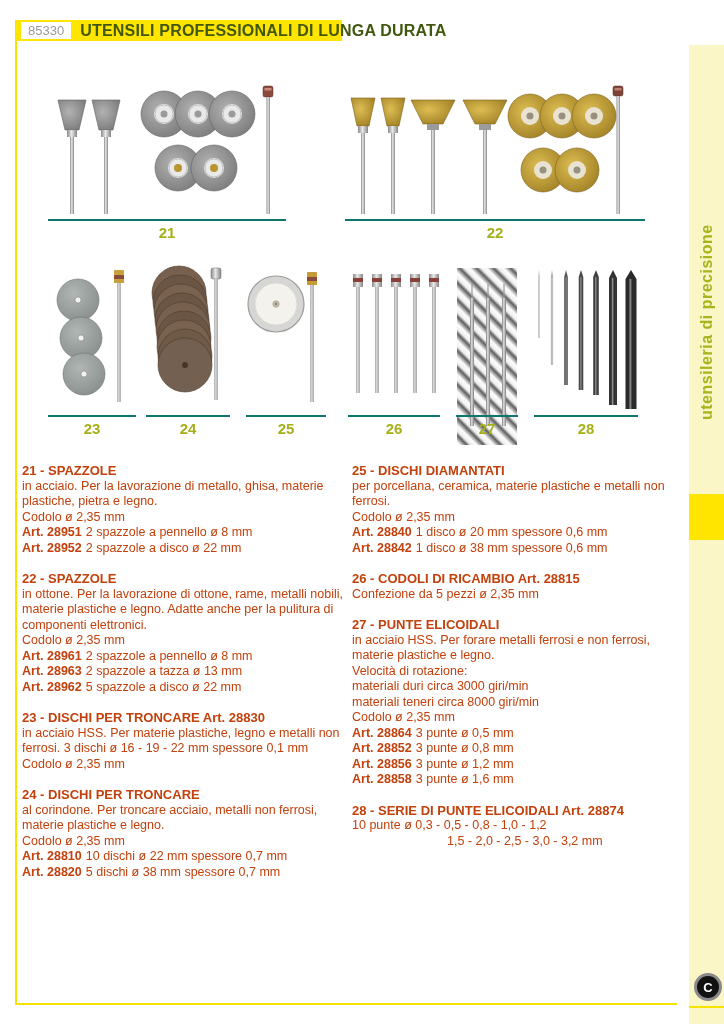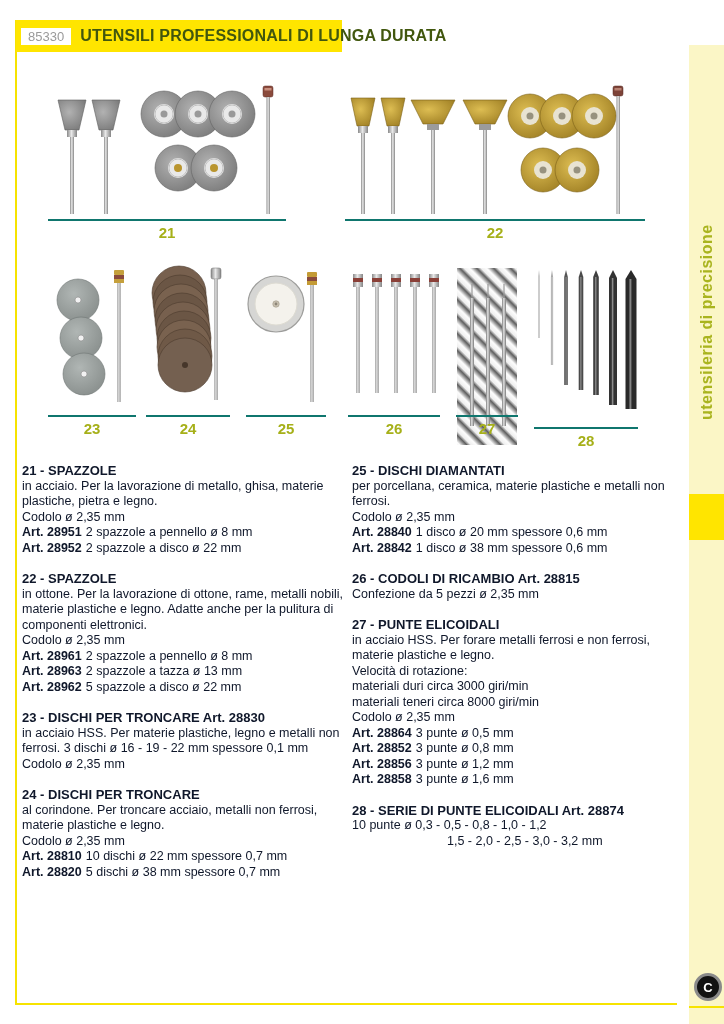--- a/index.html
+++ b/index.html
@@ -5,21 +5,21 @@
   html,body{margin:0;padding:0;background:#e9e9e9;}
   .page{position:relative;width:724px;height:1024px;background:#ffffff;overflow:hidden;
         font-family:"Liberation Sans", sans-serif;}
 
   
   .vline-left{position:absolute;left:15px;top:20px;width:2px;height:984px;background:#F6E300;}
   .hline-bottom{position:absolute;left:15px;top:1003px;width:662px;height:2px;background:#F6E300;}
   .strip-bottom-line{position:absolute;left:689px;top:1006px;width:35px;height:2px;background:#F6E300;z-index:3;}
 
   
-  .header-bar{position:absolute;left:16px;top:20px;width:326px;height:32px;background:#FFE500;
+  .header-bar{position:absolute;left:16px;top:20px;width:326px;height:21px;background:#FFE500;
               display:flex;align-items:center;}
   .header-code{background:#ffffff;margin-left:5px;padding:0 7px;height:17px;line-height:17px;
                font-size:13px;color:#9a9a9a;}
   .header-title{margin-left:9px;font-size:16px;font-weight:bold;color:#41570E;letter-spacing:.2px;white-space:nowrap;}
 
   
   .side-strip{position:absolute;left:689px;top:45px;width:35px;height:979px;background:#FBF6C6;}
   .side-label{position:absolute;left:689px;top:150px;width:35px;height:345px;
               writing-mode:vertical-rl;transform:rotate(180deg);text-align:center;
               font-size:16px;font-weight:bold;color:#A9B41E;line-height:35px;letter-spacing:.5px;}
@@ -34,21 +34,21 @@
   .fig-label{position:absolute;border-top:2px solid #0f766e;text-align:center;padding-top:3px;
              font-size:15px;font-weight:bold;color:#A6B019;z-index:2;}
   .fig-img{position:absolute;z-index:1;}
 
   
   .stripes{position:absolute;left:457px;top:268px;width:60px;height:177px;z-index:1;
            background:repeating-linear-gradient(45deg,#f6f6f6 0px,#fdfdfd 2px,#9d9d9d 5px,#5e5e5e 7px,#efefef 10px,#f6f6f6 12px);}
   .stripes svg{position:absolute;left:0;top:0;}
 
   
-  .col{position:absolute;top:463px;font-size:12.5px;line-height:15.5px;color:#0f172a;}
+  .col{position:absolute;top:463px;font-size:12.5px;line-height:15.5px;color:#c2410c;}
   .col-left{left:22px;width:323px;}
   .col-right{left:352px;width:320px;}
   .sec{margin-bottom:15px;}
   .sec-h{font-weight:bold;font-size:13px;}
   .art-code{font-weight:bold;margin-right:4px;}
   .indent{padding-left:95px;}
 </style>
 </head>
 <body>
 
@@ -329,21 +329,21 @@
           <rect x="61.2" y="17" width="1.2" height="118" fill="#959595"></rect>
         <polygon points="79,10 83,18 75,18" fill="#333"></polygon>
           <rect x="75" y="18" width="8" height="127" fill="#333"></rect>
           <rect x="77.8" y="18" width="1.6" height="127" fill="#8d8d8d"></rect>
         <polygon points="97,10 102.5,19 91.5,19" fill="#2a2a2a"></polygon>
           <rect x="91.5" y="19" width="11" height="130" fill="#2a2a2a"></rect>
           <rect x="95.4" y="19" width="2" height="130" fill="#858585"></rect>
       </g>
     </svg>
   </div>
-  <div class="fig-label" style="left:534px;top:427px;width:104px;">
+  <div class="fig-label" style="left:534px;top:415px;width:104px;">
     <span>28</span>
   </div>
 
   <div class="col col-left">
 
     <div class="sec">
       <div class="sec-h">21 - SPAZZOLE</div>
       <div>in acciaio. Per la lavorazione di metallo, ghisa, materie plastiche, pietra e legno.</div>
       <div>Codolo ø 2,35 mm</div>
       <div class="art-row"><span class="art-code">Art. 28951</span><span>2 spazzole a pennello ø 8 mm</span></div>

